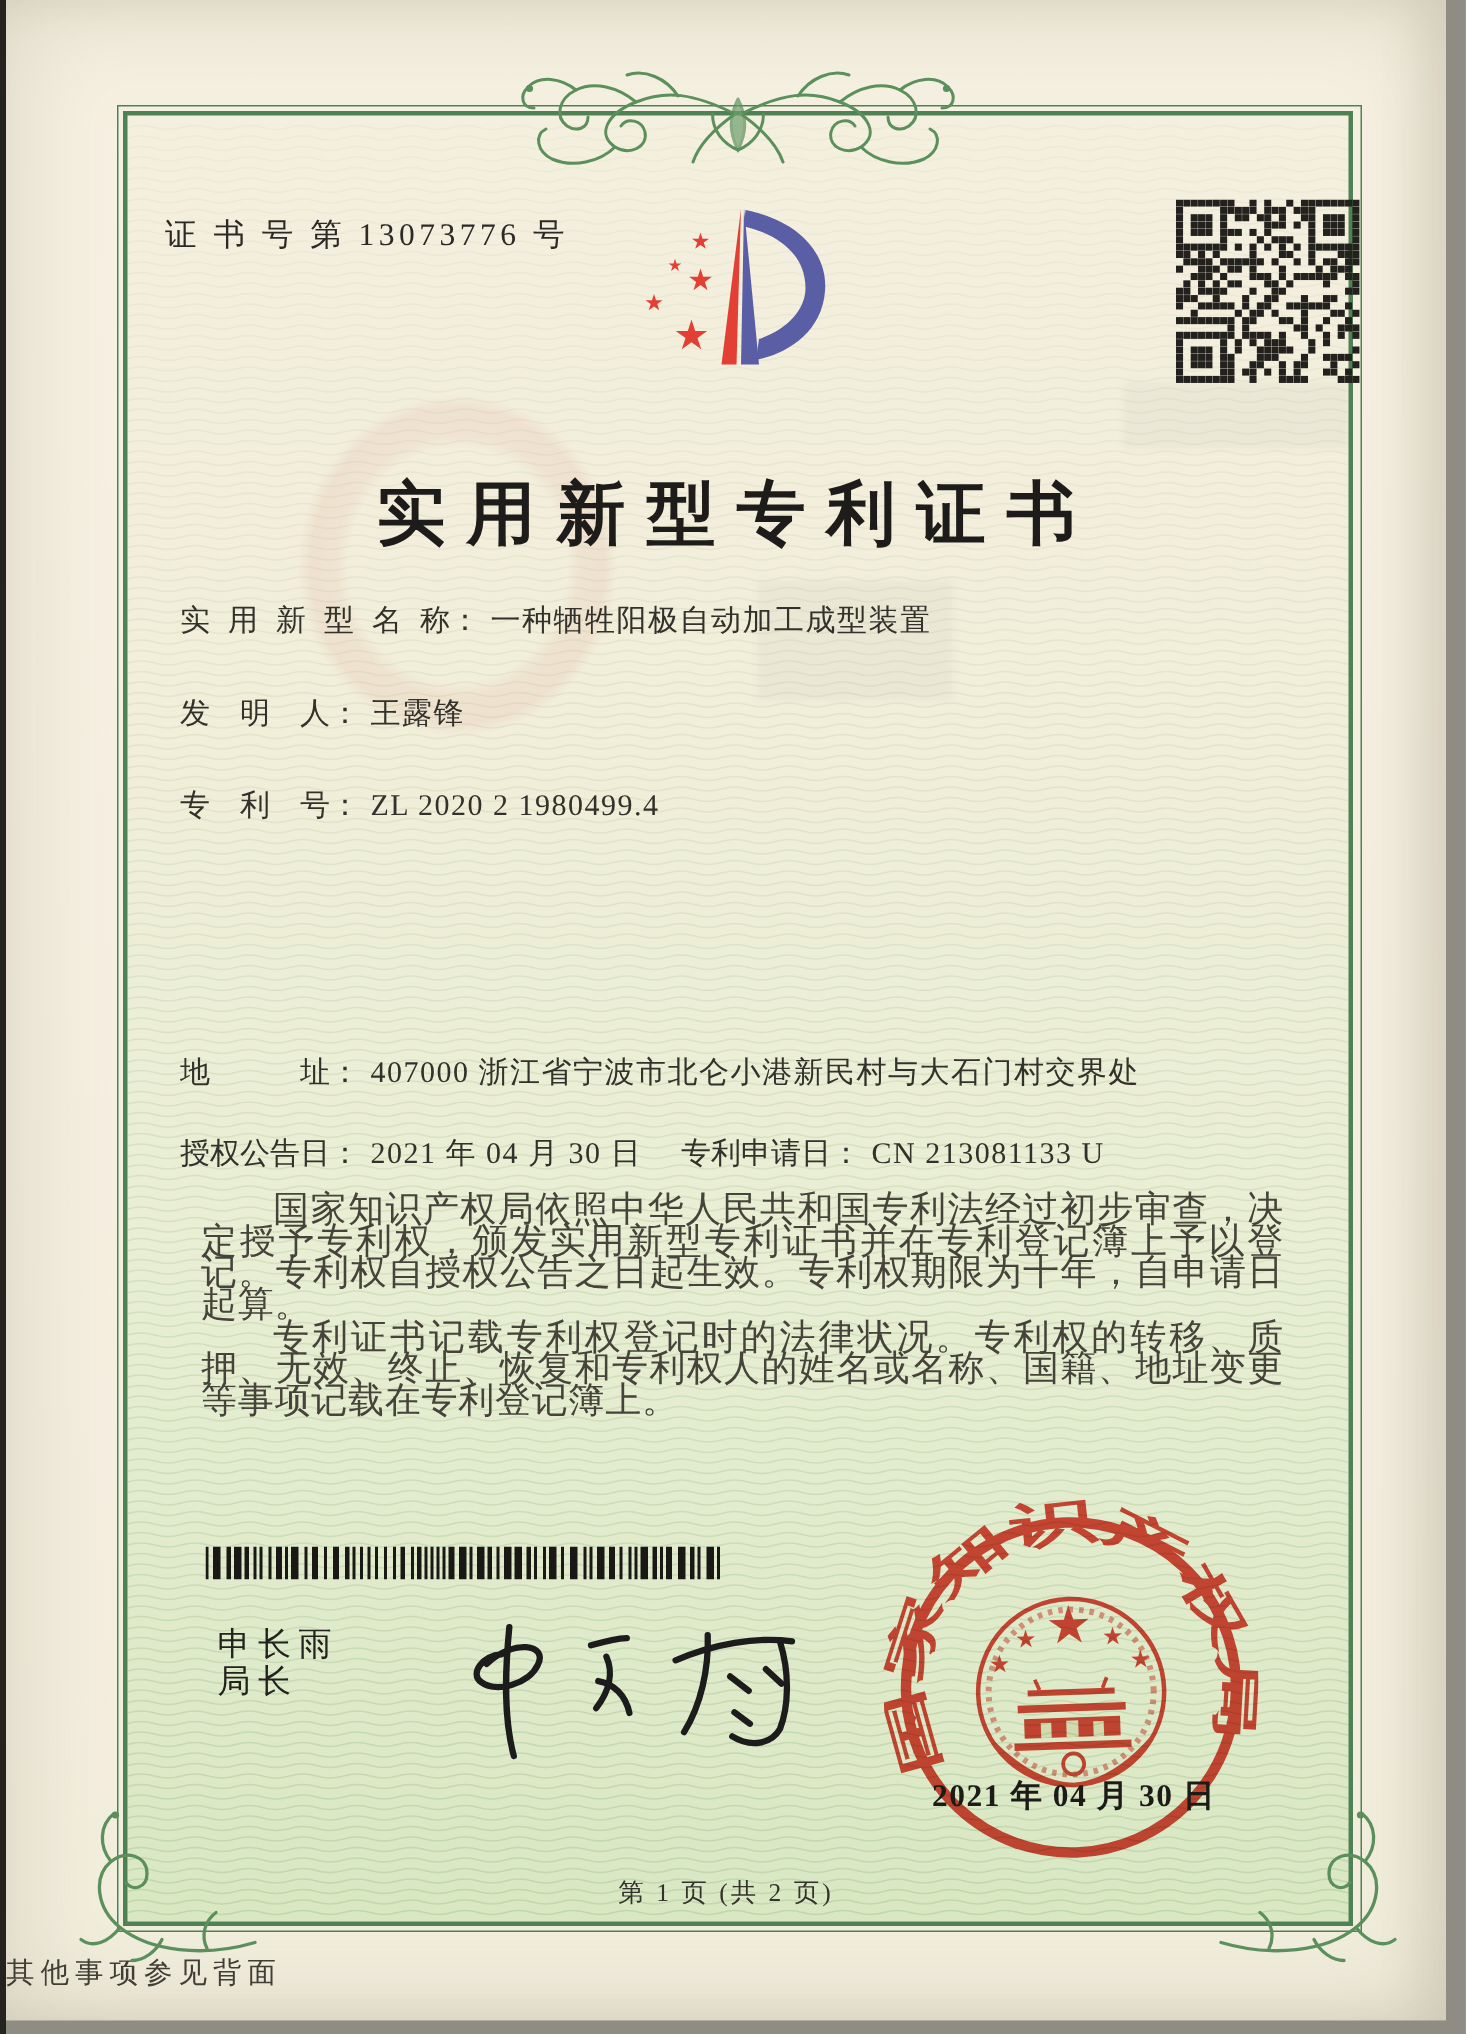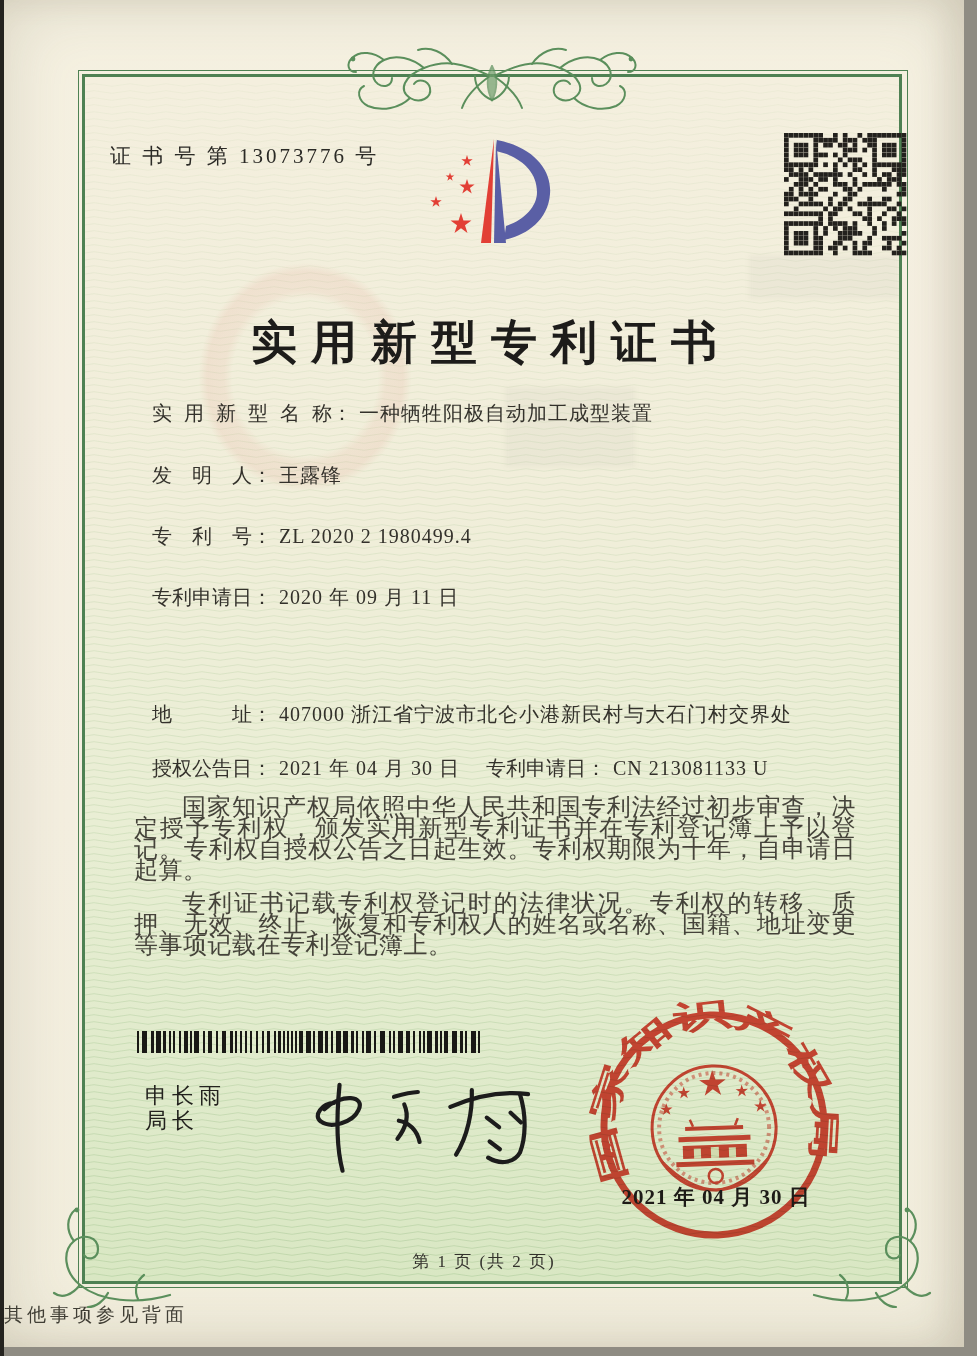--- a/index.html
+++ b/index.html
@@ -30,31 +30,31 @@
   .ghost-ring{
     position:absolute;left:80px;top:150px;width:280px;height:300px;border-radius:50%;
     background:radial-gradient(closest-side,transparent 52%,rgba(219,128,115,.10) 58%,rgba(219,128,115,.12) 70%,transparent 76%);
   }
   .ghost-smudge{position:absolute;background:rgba(90,90,90,.045);filter:blur(2px);}
 
   .abs{position:absolute;}
   .cert-number{left:106px;top:142px;font-size:21px;letter-spacing:3px;color:#2b2a26;}
   .title{left:0;right:0;top:284px;text-align:center;font-size:46px;font-weight:700;
          letter-spacing:14px;color:#1d1c1a;text-indent:14px;margin-top:28px;}
-  .row{left:148px;font-size:20px;color:#33312b;white-space:nowrap;}
+  .row{left:116px;font-size:20px;color:#33312b;white-space:nowrap;}
   .lab{display:inline-block;text-align:justify;text-align-last:justify;vertical-align:top;}
   .w6{width:180px;}
   .w5{width:100px;}
   .col{margin-right:7px;}
   .val{letter-spacing:1px;}
   .pair2{margin-left:26px;}
   .body-text{left:130px;top:797px;width:722px;font-size:24px;line-height:21px;
              color:#45433a;letter-spacing:.5px;text-align:justify;}
   .body-text p{margin:0;text-indent:2em;}
-  .body-text p + p{margin-top:12px;}
+  .body-text p + p{margin-top:1px;}
 
   .commissioner-title{left:141px;top:1106px;font-size:22px;letter-spacing:5px;color:#23221e;}
   .commissioner-name{left:141px;top:1081px;font-size:22px;letter-spacing:5px;color:#23221e;text-align:right;}
   .signature{left:285px;top:1068px;}
   .seal{left:585px;top:1000px;mix-blend-mode:multiply;opacity:.92;transform:rotate(-2deg);}
   .seal-date{left:597px;top:1183px;width:230px;text-align:center;font-size:21px;
              font-weight:700;letter-spacing:1px;color:#1d1b17;z-index:5;}
   .page-indicator{left:0;right:0;top:1250px;text-align:center;font-size:17px;
                   letter-spacing:2px;color:#33322c;}
   .back-note{left:0;right:0;top:1302px;text-align:left;font-size:19px;
@@ -647,23 +647,20 @@
 
     <div class="abs row" style="top:400px">
       <span class="lab w6">实用新型名称</span><span class="col">：</span><span class="val">一种牺牲阳极自动加工成型装置</span>
     </div>
     <div class="abs row" style="top:462px">
       <span class="lab w5">发明人</span><span class="col">：</span><span class="val">王露锋</span>
     </div>
     <div class="abs row" style="top:523px">
       <span class="lab w5">专利号</span><span class="col">：</span><span class="val">ZL 2020 2 1980499.4</span>
     </div>
-    <div class="abs row" style="top:584px">
-      <span class="lab w5">专利申请日</span><span class="col">：</span><span class="val">2020 年 09 月 11 日</span>
-    </div>
     <div class="abs row" style="top:701px">
       <span class="lab w5">地址</span><span class="col">：</span><span class="val">407000 浙江省宁波市北仑小港新民村与大石门村交界处</span>
     </div>
     <div class="abs row" style="top:755px">
       <span class="lab w5">授权公告日</span><span class="col">：</span><span class="val">2021 年 04 月 30 日</span><span class="lab pair2">专利申请日</span><span class="col">：</span><span class="val">CN 213081133 U</span>
     </div>
 
     <div class="abs body-text">
       <p>国家知识产权局依照中华人民共和国专利法经过初步审查，决定授予专利权，颁发实用新型专利证书并在专利登记簿上予以登记。专利权自授权公告之日起生效。专利权期限为十年，自申请日起算。</p>
       <p>专利证书记载专利权登记时的法律状况。专利权的转移、质押、无效、终止、恢复和专利权人的姓名或名称、国籍、地址变更等事项记载在专利登记簿上。</p>

